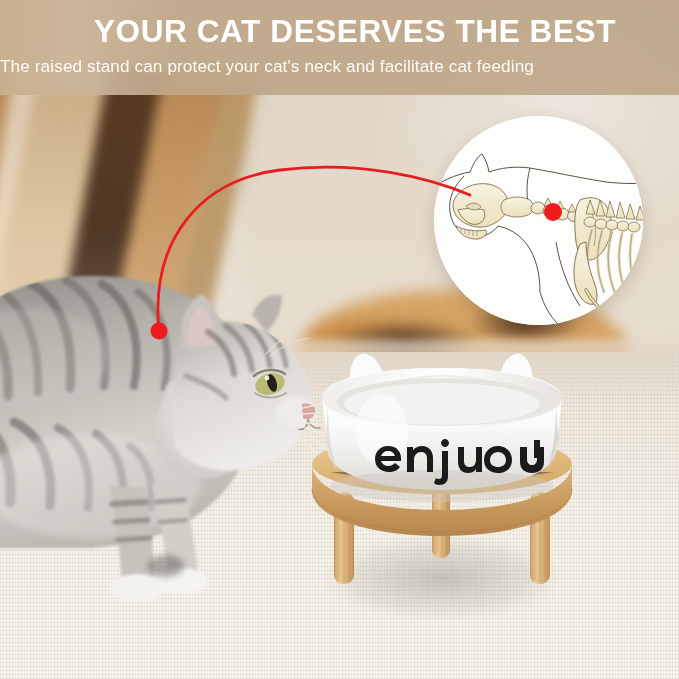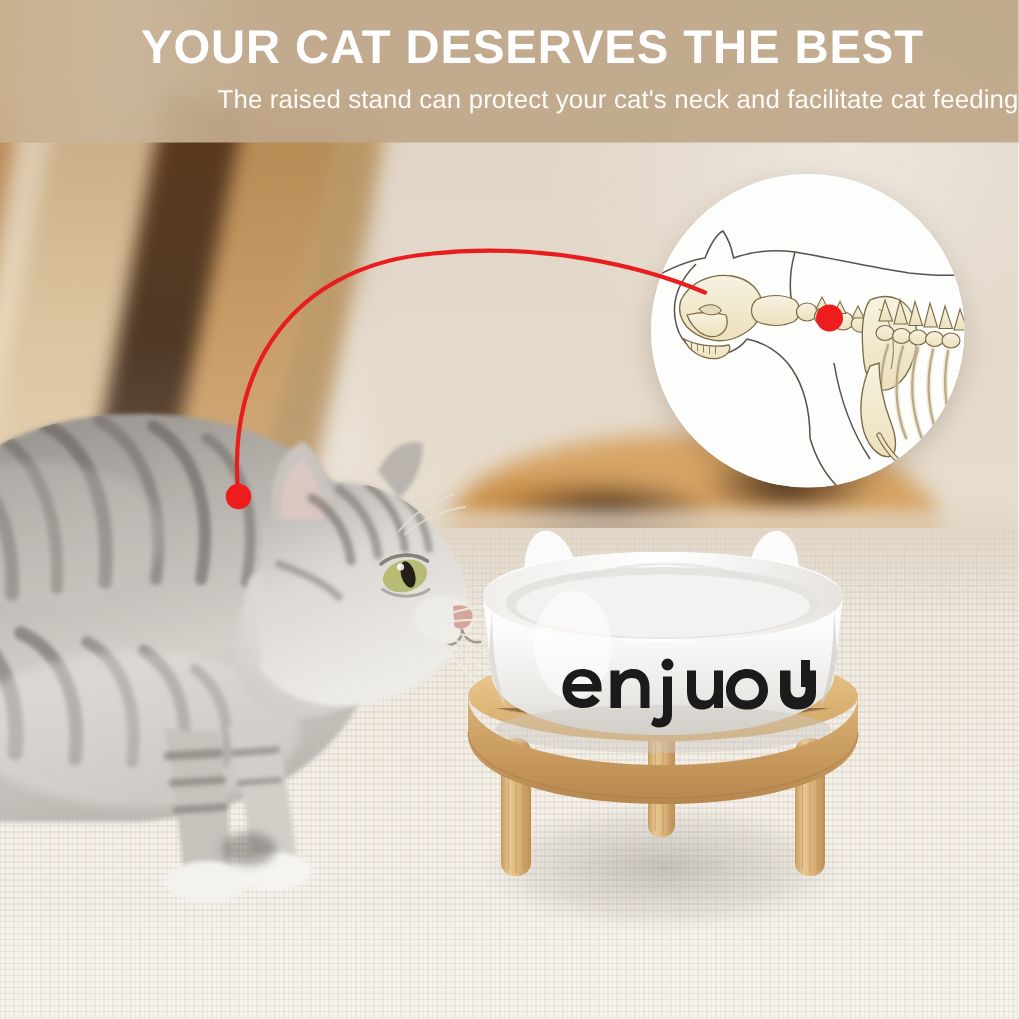--- a/index.html
+++ b/index.html
@@ -139,21 +139,21 @@
     font-size: 31.5px;
     font-weight: 700;
     letter-spacing: 0.6px;
     line-height: 1;
     white-space: nowrap;
     margin-left: 31px;
   }
   .banner-sub {
     position: absolute;
     left: 0; right: 0; top: 58px;
-    text-align: right;
+    text-align: left;
     color: #fdfbf8;
     font-size: 17.2px;
     font-weight: 400;
     letter-spacing: 0.1px;
     line-height: 1;
     white-space: nowrap;
   }
 </style>
 </head>
 <body>

